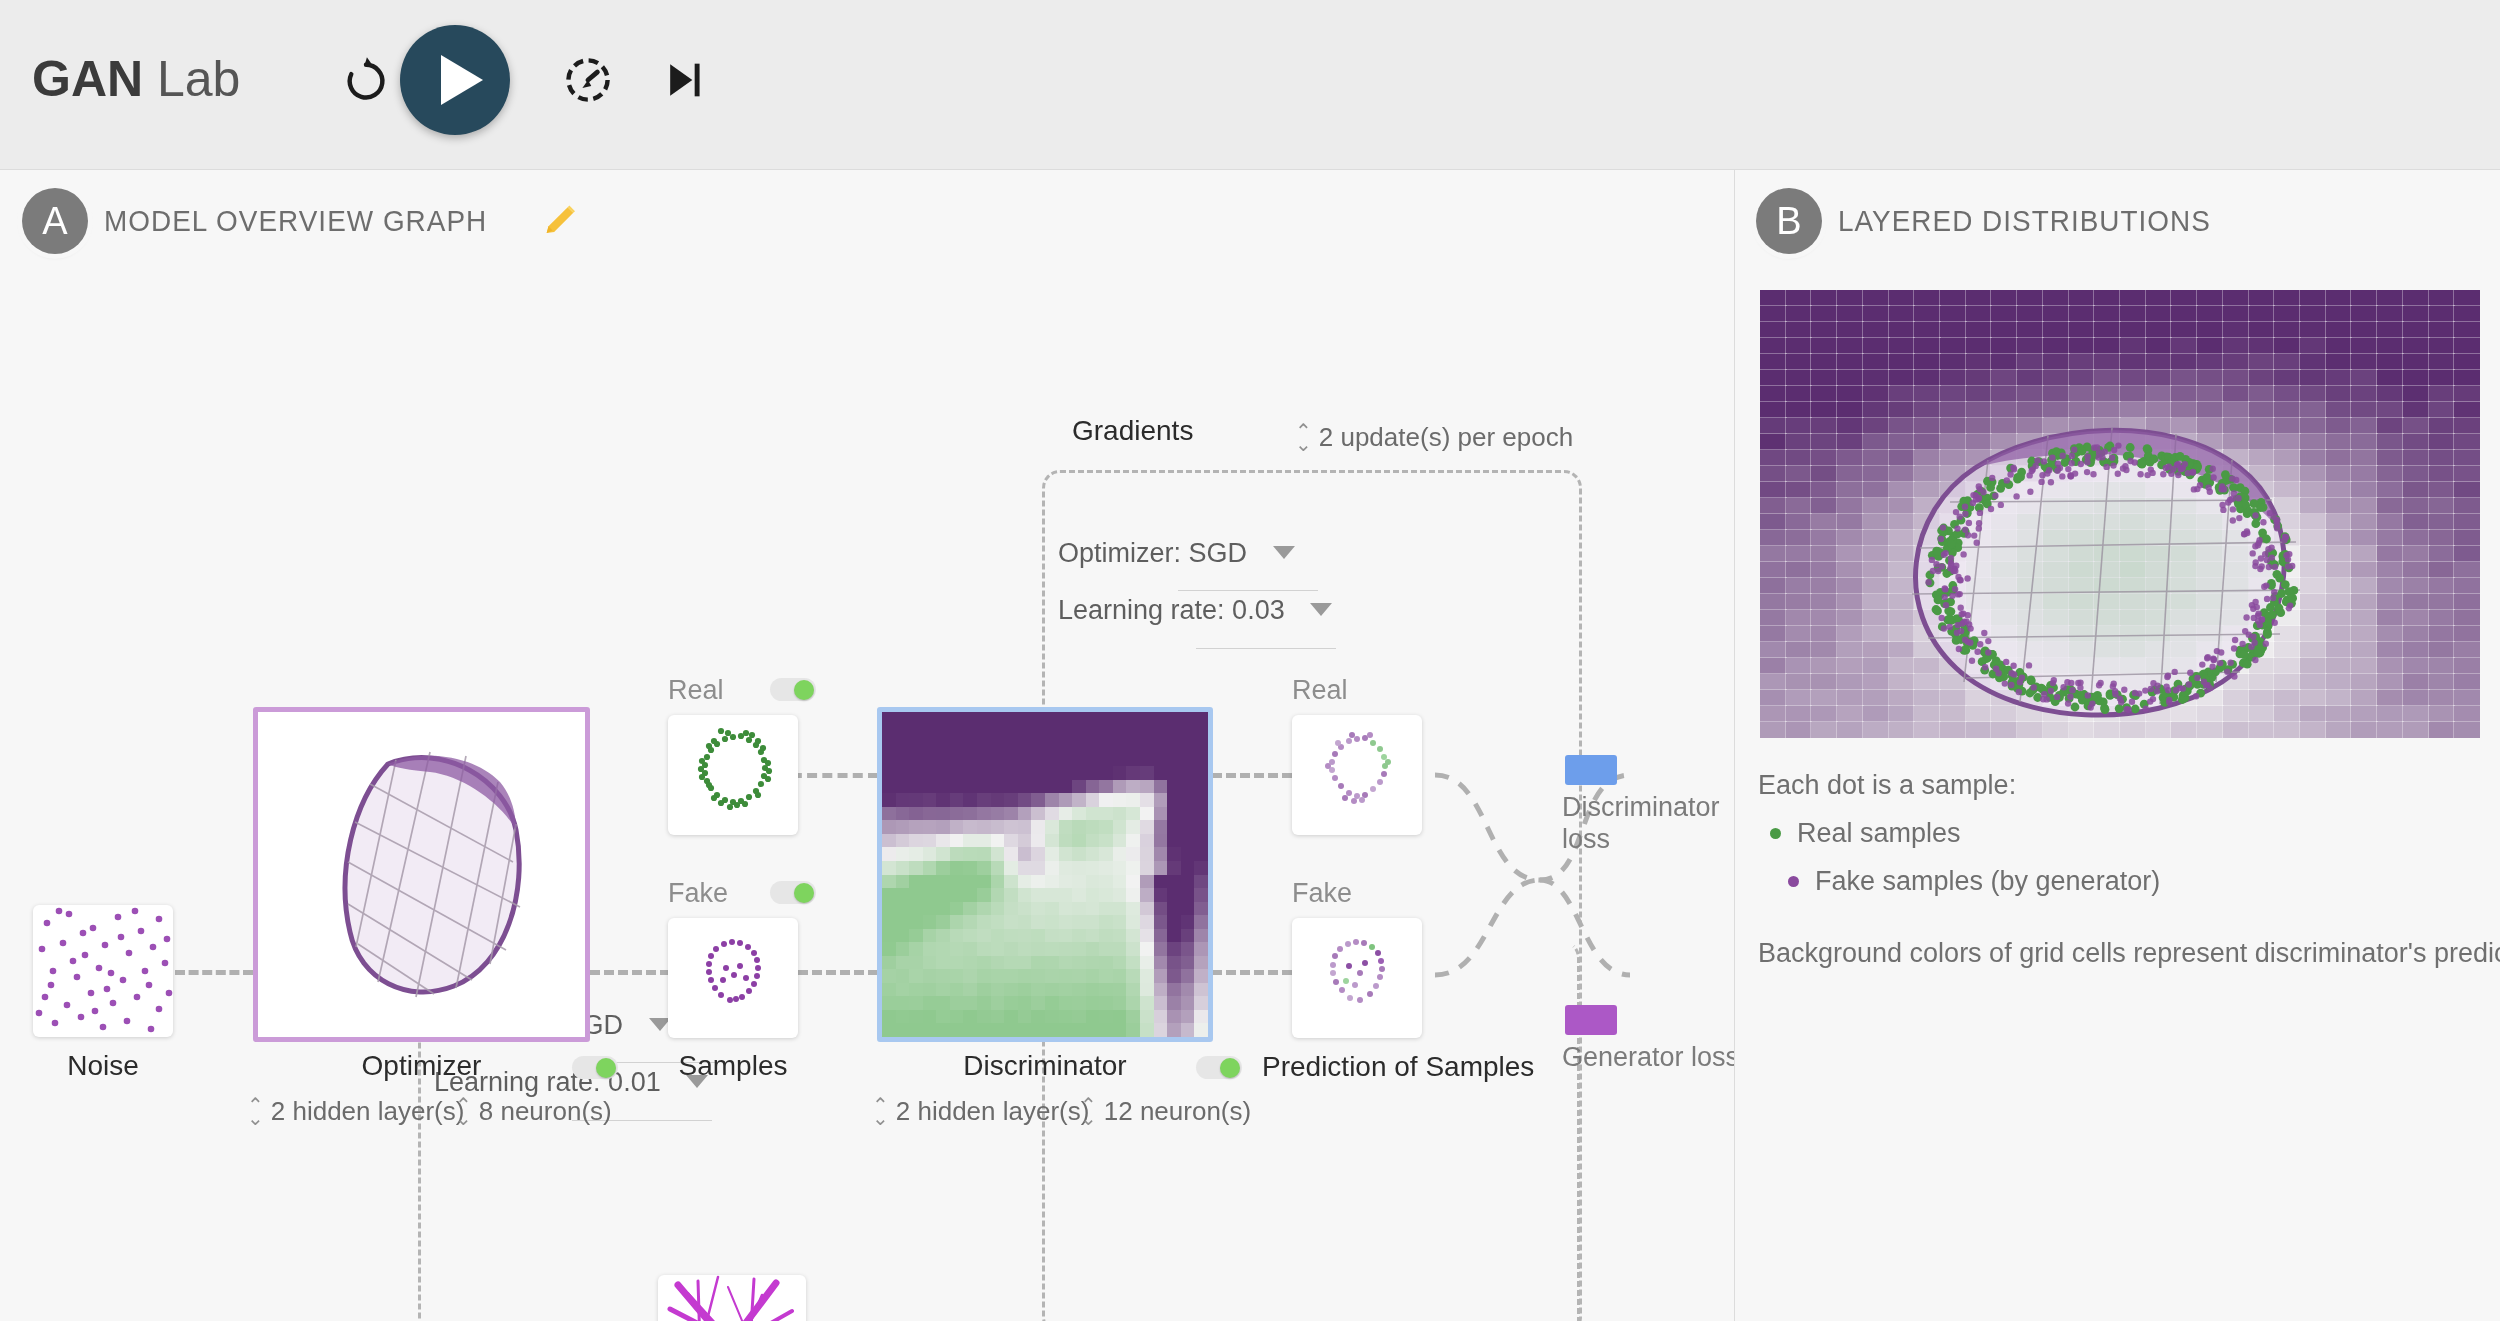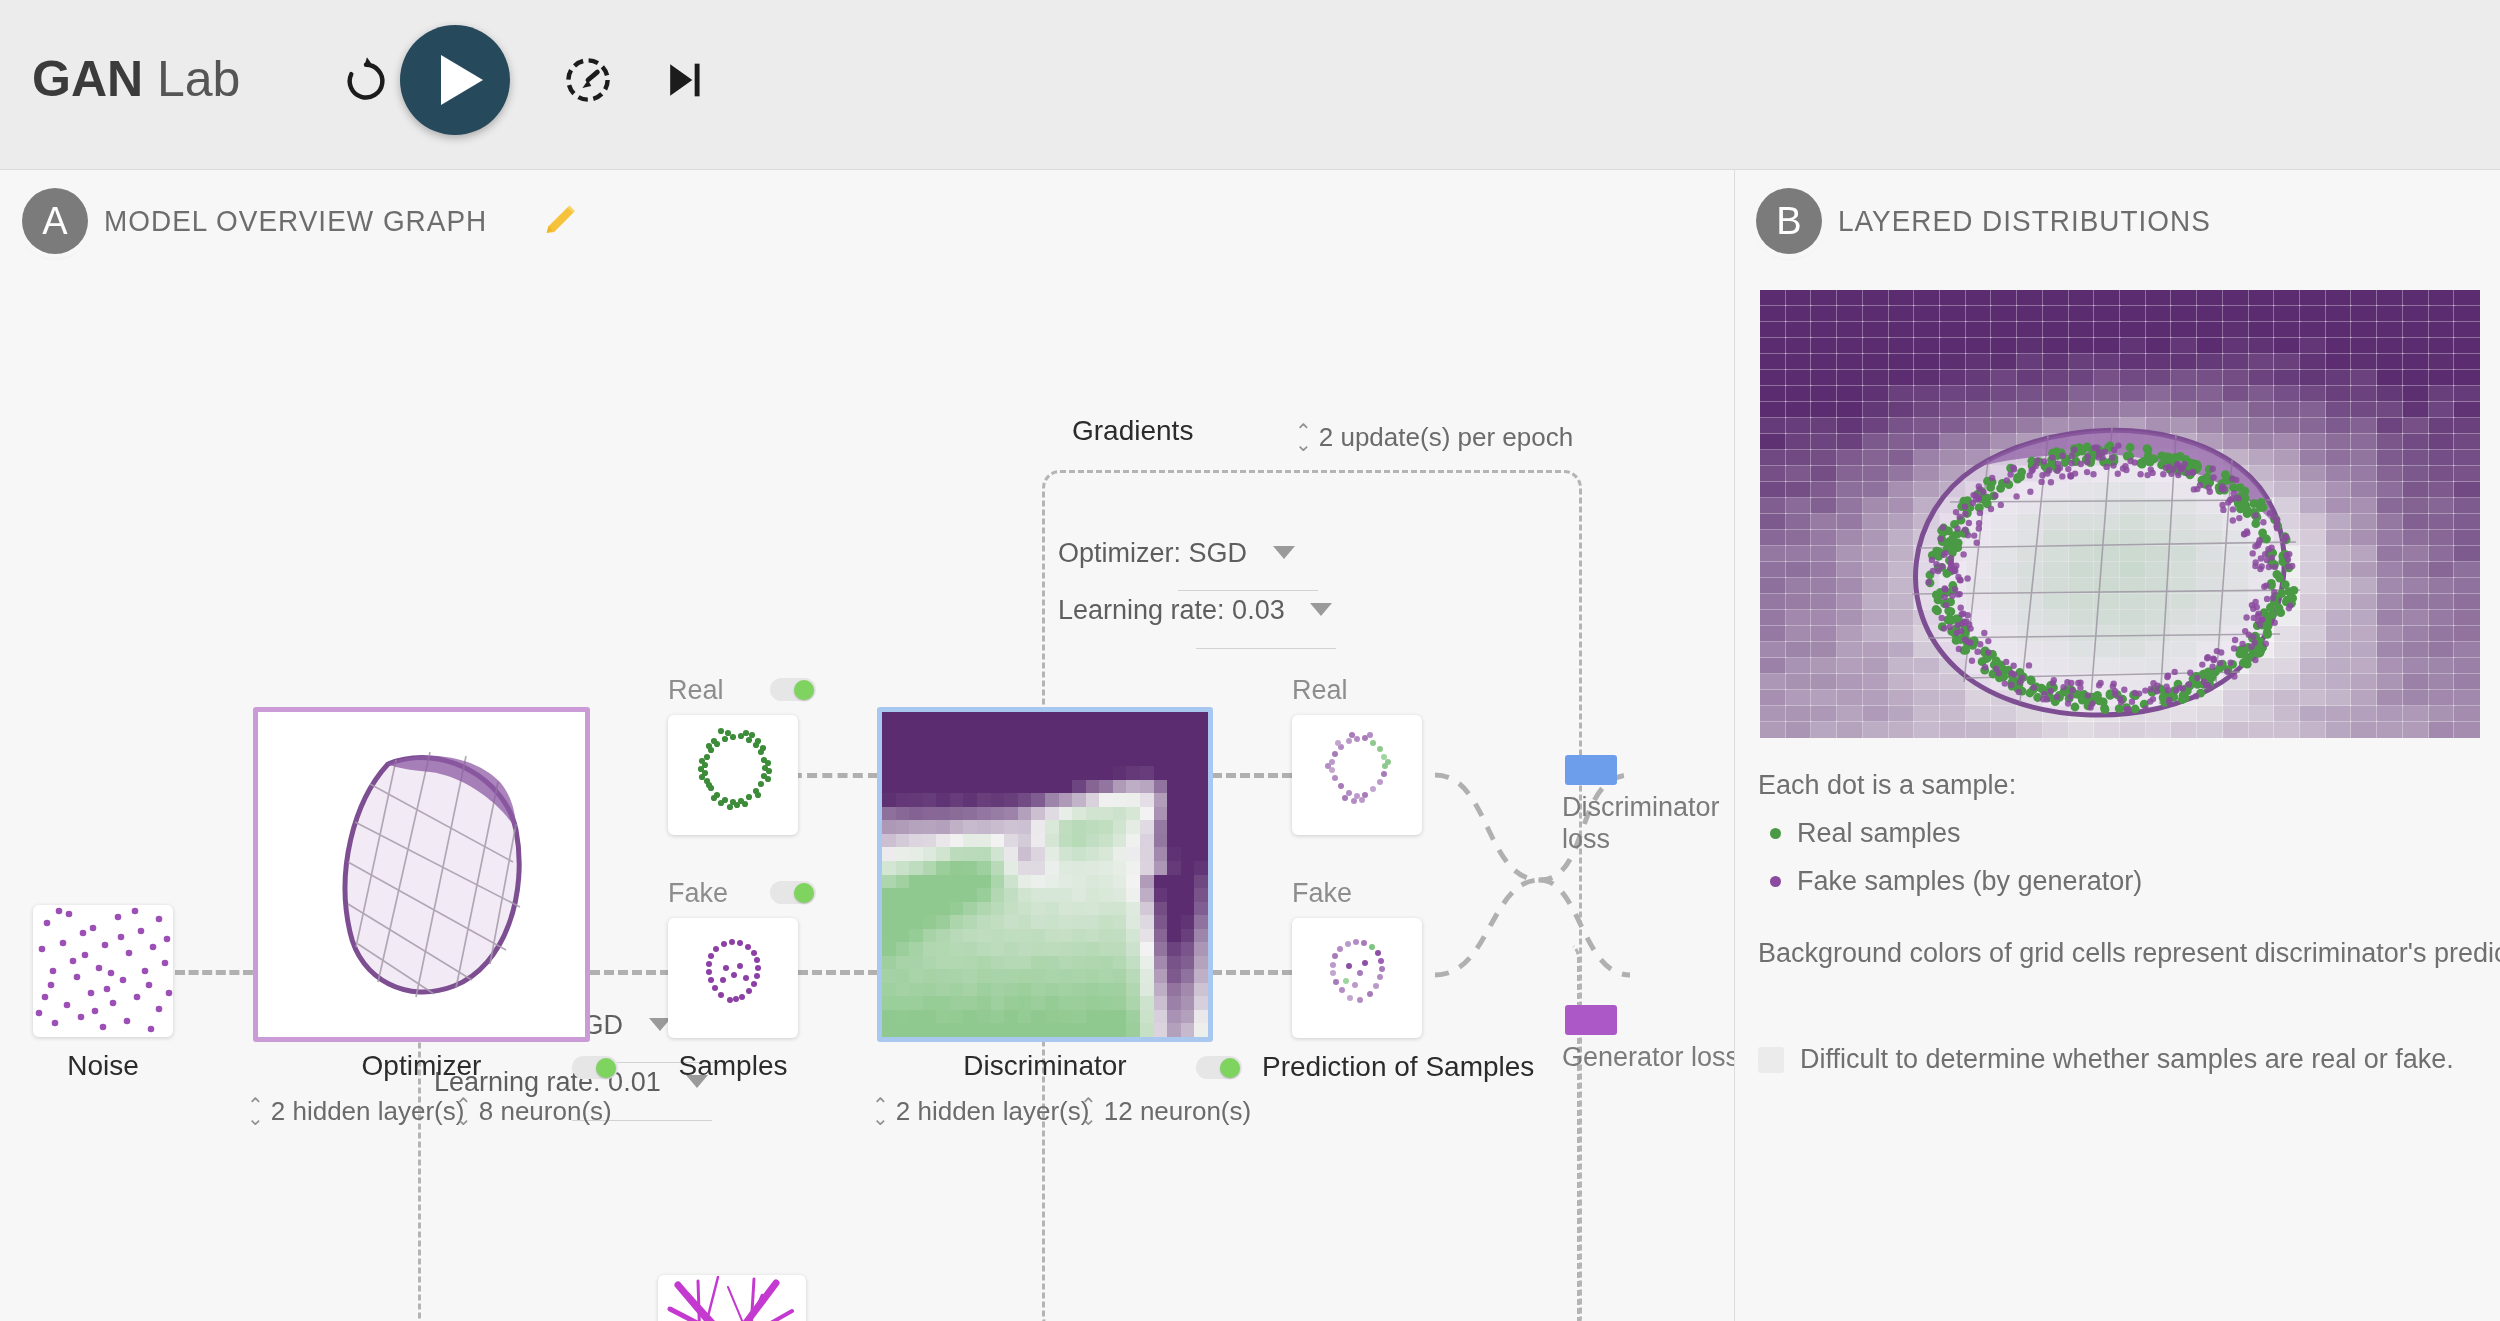--- a/index.html
+++ b/index.html
@@ -2697,24 +2697,20 @@
         <circle cx="525.0" cy="246.7" r="3.2" fill="#8a4a9e" opacity=".85"></circle>
       </svg>
   </div>
 
   <div class="legend-head" style="left:22px; top:600px;">Each dot is a sample:</div>
 
   <div class="legend-row" style="left:22px; top:648px;">
     <span class="dot-mark" style="background:#4a9a45;"></span>
     <span>Real samples</span>
   </div>
-  <div class="legend-row" style="left:22px; top:696px;">
+  <div class="legend-row" style="left:40px; top:696px;">
     <span class="dot-mark" style="background:#8a4a9e;"></span>
     <span>Fake samples (by generator)</span>
   </div>
 
   <div class="legend-head" style="left:22px; top:768px; white-space:nowrap;">Background colors of grid cells represent discriminator's prediction</div>
 
-  <div class="legend-row" style="left:22px; top:874px;">
-    <span class="sq-mark" style="background:#ebebeb;"></span>
-    <span>Difficult to determine whether samples are real or fake.</span>
-  </div>
 </div>
 
 </body></html>

